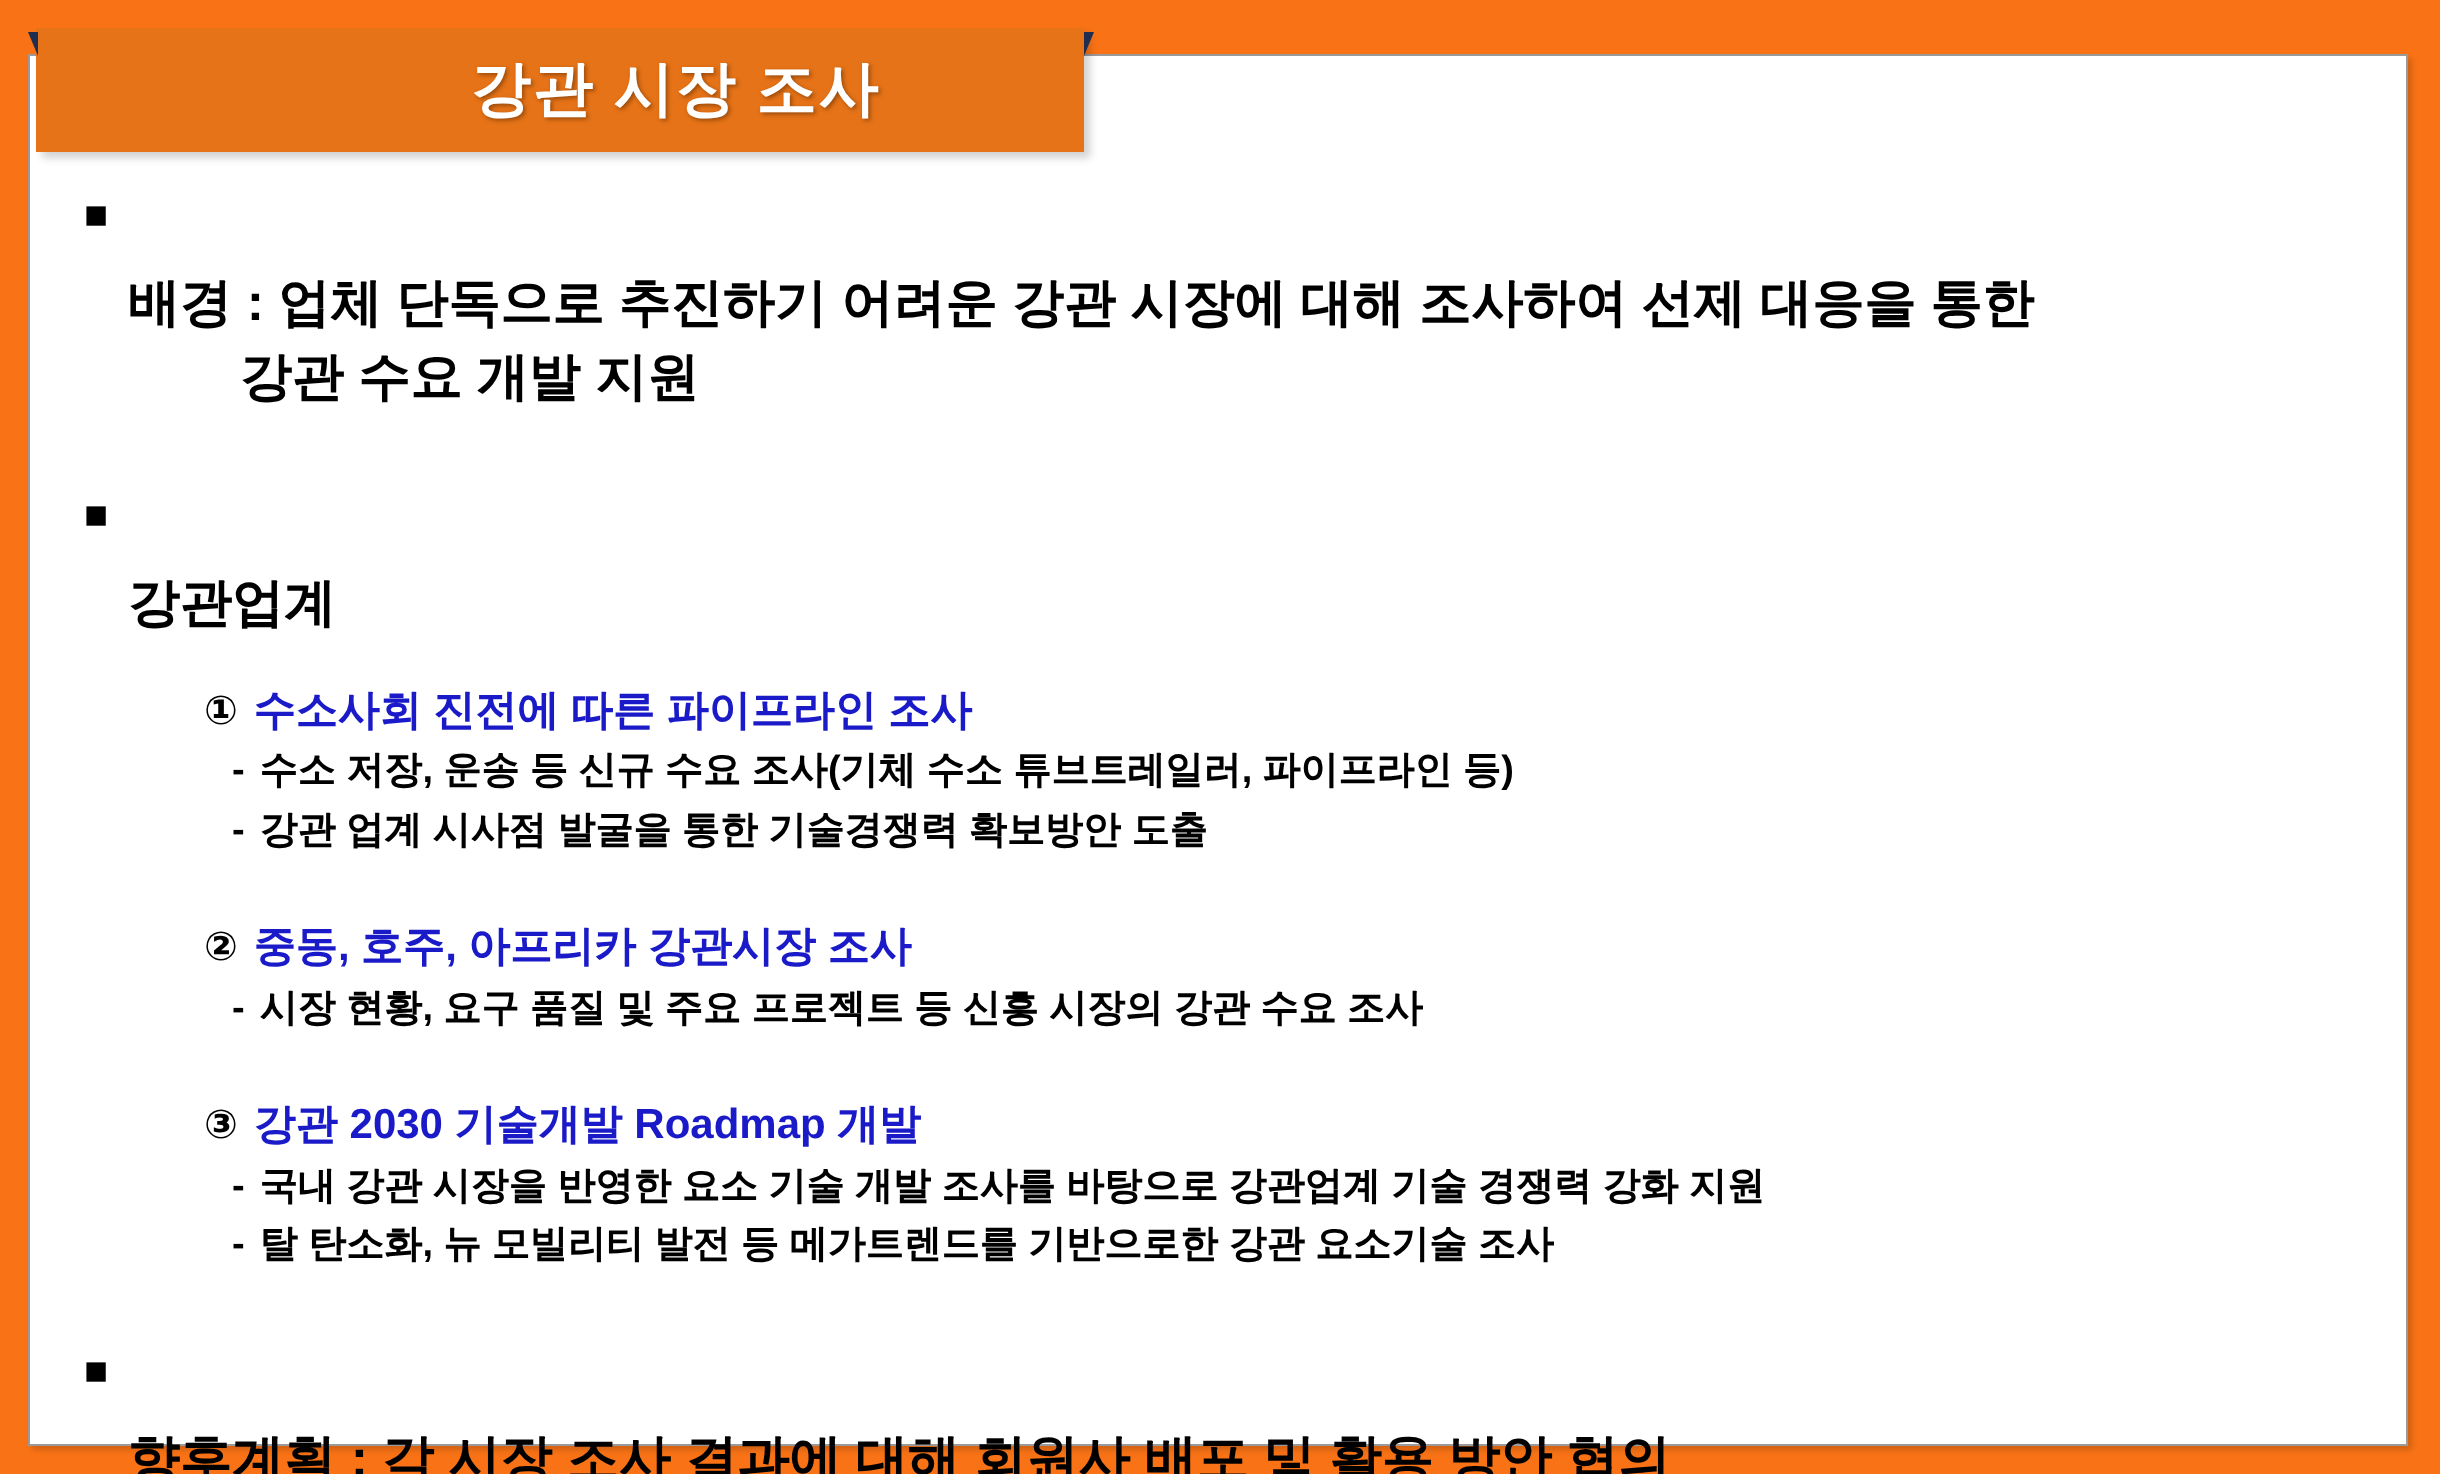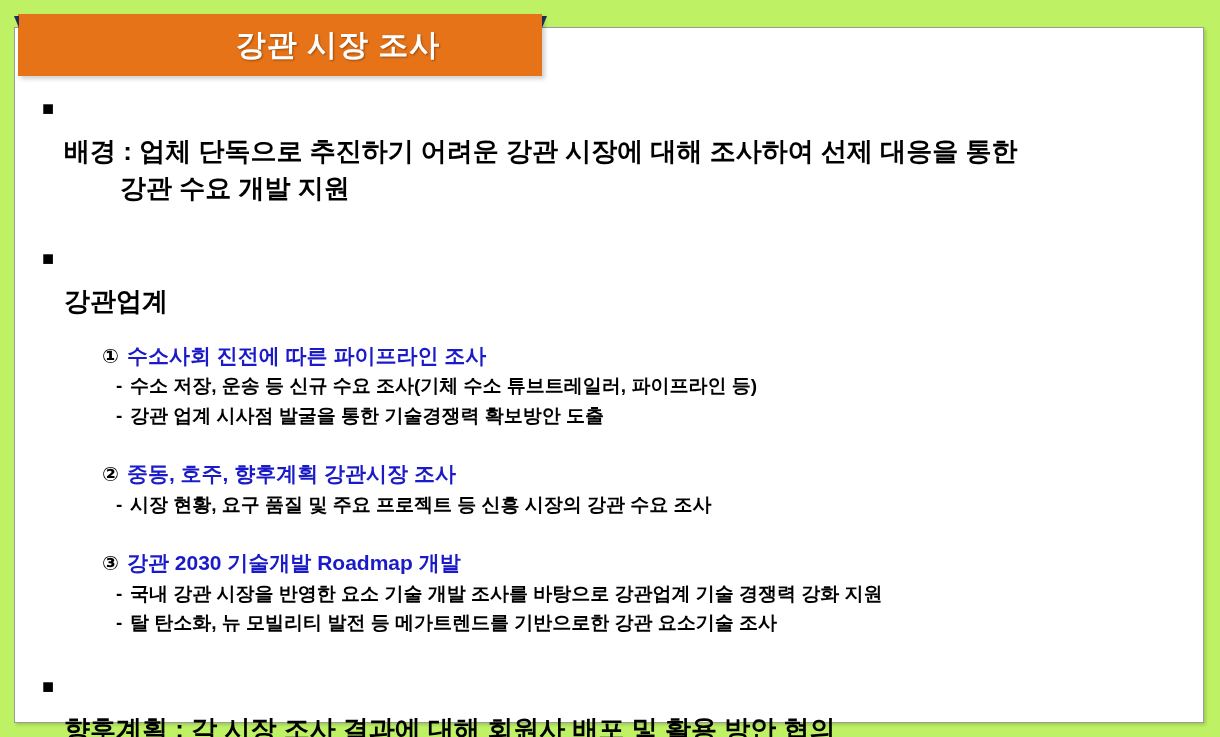--- a/index.html
+++ b/index.html
@@ -14,21 +14,21 @@
     font-family: "Liberation Sans", "DejaVu Sans", sans-serif;
     overflow: hidden;
     position: relative;
   }
 
   .slide {
     position: absolute;
     left: 0; top: 0;
     width: 1220px;
     height: 737px;
-    background: #bef264;
+    background: #f97316;
   }
 
   
   .slide-frame {
     position: absolute;
     left: 14px;
     top: 27px;
     width: 1190px;
     height: 696px;
     border: 1px solid #9a9a9a;
@@ -190,21 +190,21 @@
       <span class="dash">-</span><span>수소 저장, 운송 등 신규 수요 조사(기체 수소 튜브트레일러, 파이프라인 등)</span>
     </div>
     <div class="sub">
       <span class="dash">-</span><span>강관 업계 시사점 발굴을 통한 기술경쟁력 확보방안 도출</span>
     </div>
 
     <div class="item-gap"></div>
 
     <div class="item-head">
       <span class="circ">②</span>
-      <span>중동, 호주, 향후계획 강관시장 조사</span>
+      <span>중동, 호주, 아프리카 강관시장 조사</span>
     </div>
     <div class="sub">
       <span class="dash">-</span><span>시장 현황, 요구 품질 및 주요 프로젝트 등 신흥 시장의 강관 수요 조사</span>
     </div>
 
     <div class="item-gap"></div>
 
     <div class="item-head">
       <span class="circ">③</span>
       <span>강관 2030 기술개발 Roadmap 개발</span>

